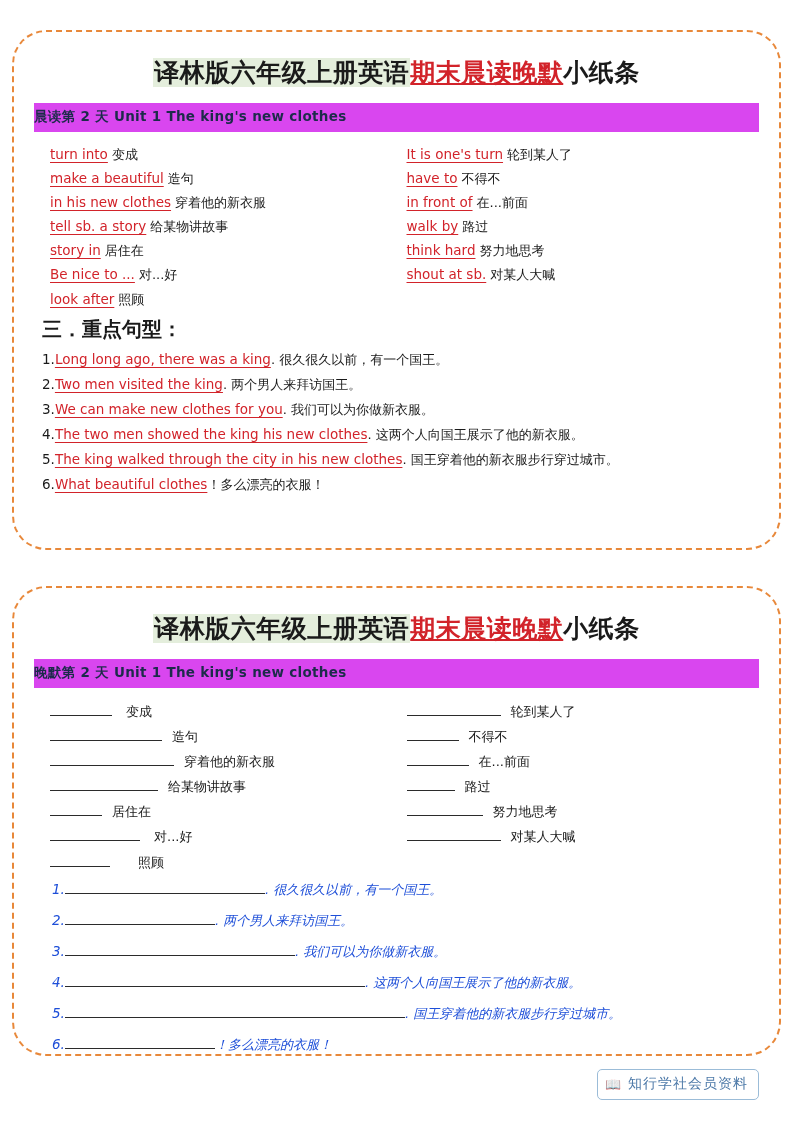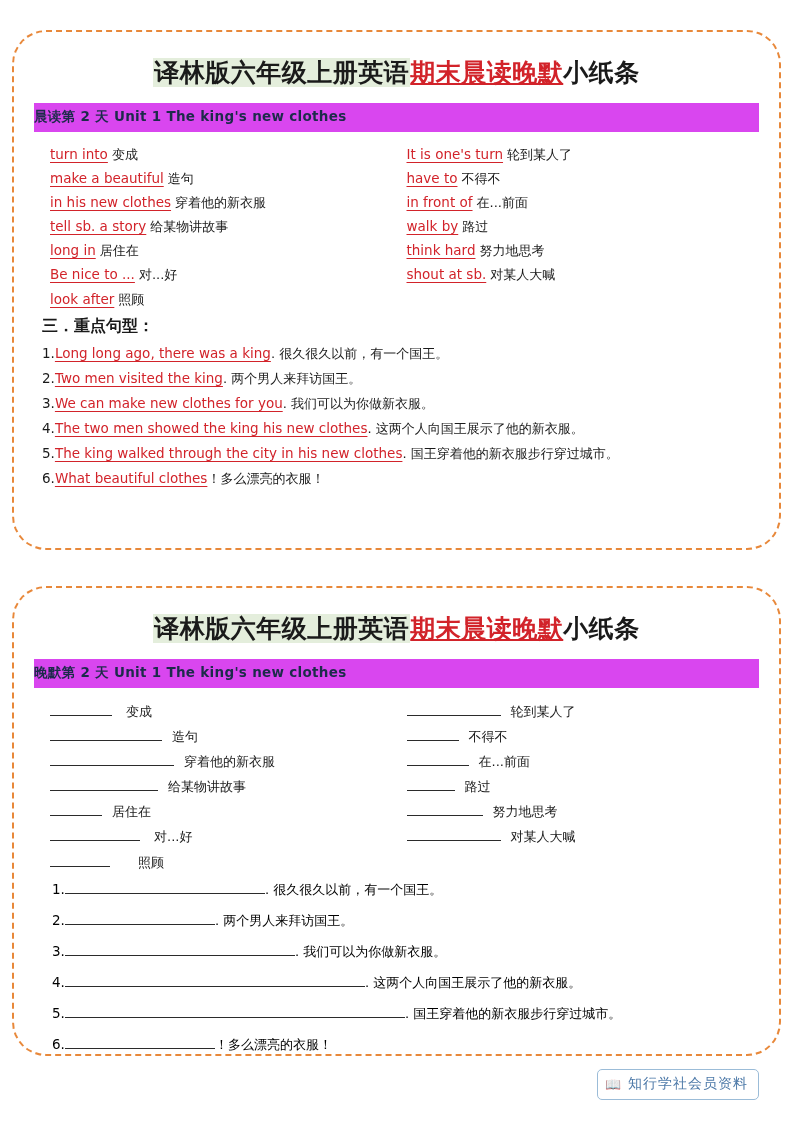--- a/index.html
+++ b/index.html
@@ -90,40 +90,41 @@
   }
   .blank {
     display: inline-block;
     border-bottom: 1px solid #2b2b2b;
     height: 13px;
     vertical-align: baseline;
   }
 
   .section-title {
     font-family: "DejaVu Sans", sans-serif;
-    font-size: 16px;
+    font-size: 20px;
     font-weight: bold;
     color: #1a1a1a;
     padding: 5px 0 4px 8px;
   }
 
   .sent {
     font-size: 13.5px;
     padding: 3.5px 0 3.5px 8px;
     white-space: nowrap;
     color: #1a1a1a;
   }
   .sent .num { font-family: "DejaVu Sans", sans-serif; font-size: 13.5px; }
   .sent .tail { font-family: "DejaVu Sans", sans-serif; font-size: 13px; }
 
   .blank-sent {
     font-size: 13.5px;
     padding: 6px 0 6px 18px;
     white-space: nowrap;
-    color: #000000;
+    color: #1d4ed8;
+    font-style: italic;
   }
   .blank-sent .num { font-family: "DejaVu Sans", sans-serif; font-size: 13.5px; }
   .blank-sent .tail { font-family: "DejaVu Sans", sans-serif; font-size: 13px; }
   .bline {
     display: inline-block;
     border-bottom: 1px solid #2b2b2b;
     height: 14px;
     vertical-align: baseline;
   }
 
@@ -159,21 +160,21 @@
     <div class="subhead">
       <span class="cn">晨读第 2 天  Unit 1 The king's new clothes</span>
     </div>
 
     <div class="phrase-grid">
       <div class="col">
         <div class="phrase"><span class="en">turn into</span><span class="cn-s">变成</span></div>
         <div class="phrase"><span class="en">make a beautiful</span><span class="cn-s">造句</span></div>
         <div class="phrase"><span class="en">in his new clothes</span><span class="cn-s">穿着他的新衣服</span></div>
         <div class="phrase"><span class="en">tell sb. a story</span><span class="cn-s">给某物讲故事</span></div>
-        <div class="phrase"><span class="en">long in</span><span class="cn-s">居住在</span></div>
+        <div class="phrase"><span class="en">story in</span><span class="cn-s">居住在</span></div>
         <div class="phrase"><span class="en">Be nice to ...</span><span class="cn-s">对...好</span></div>
         <div class="phrase"><span class="en">look after</span><span class="cn-s">照顾</span></div>
       </div>
       <div class="col">
         <div class="phrase"><span class="en">It is one's turn</span><span class="cn-s">轮到某人了</span></div>
         <div class="phrase"><span class="en">have to</span><span class="cn-s">不得不</span></div>
         <div class="phrase"><span class="en">in front of</span><span class="cn-s">在...前面</span></div>
         <div class="phrase"><span class="en">walk by</span><span class="cn-s">路过</span></div>
         <div class="phrase"><span class="en">think hard</span><span class="cn-s">努力地思考</span></div>
         <div class="phrase"><span class="en">shout at sb.</span><span class="cn-s">对某人大喊</span></div>

